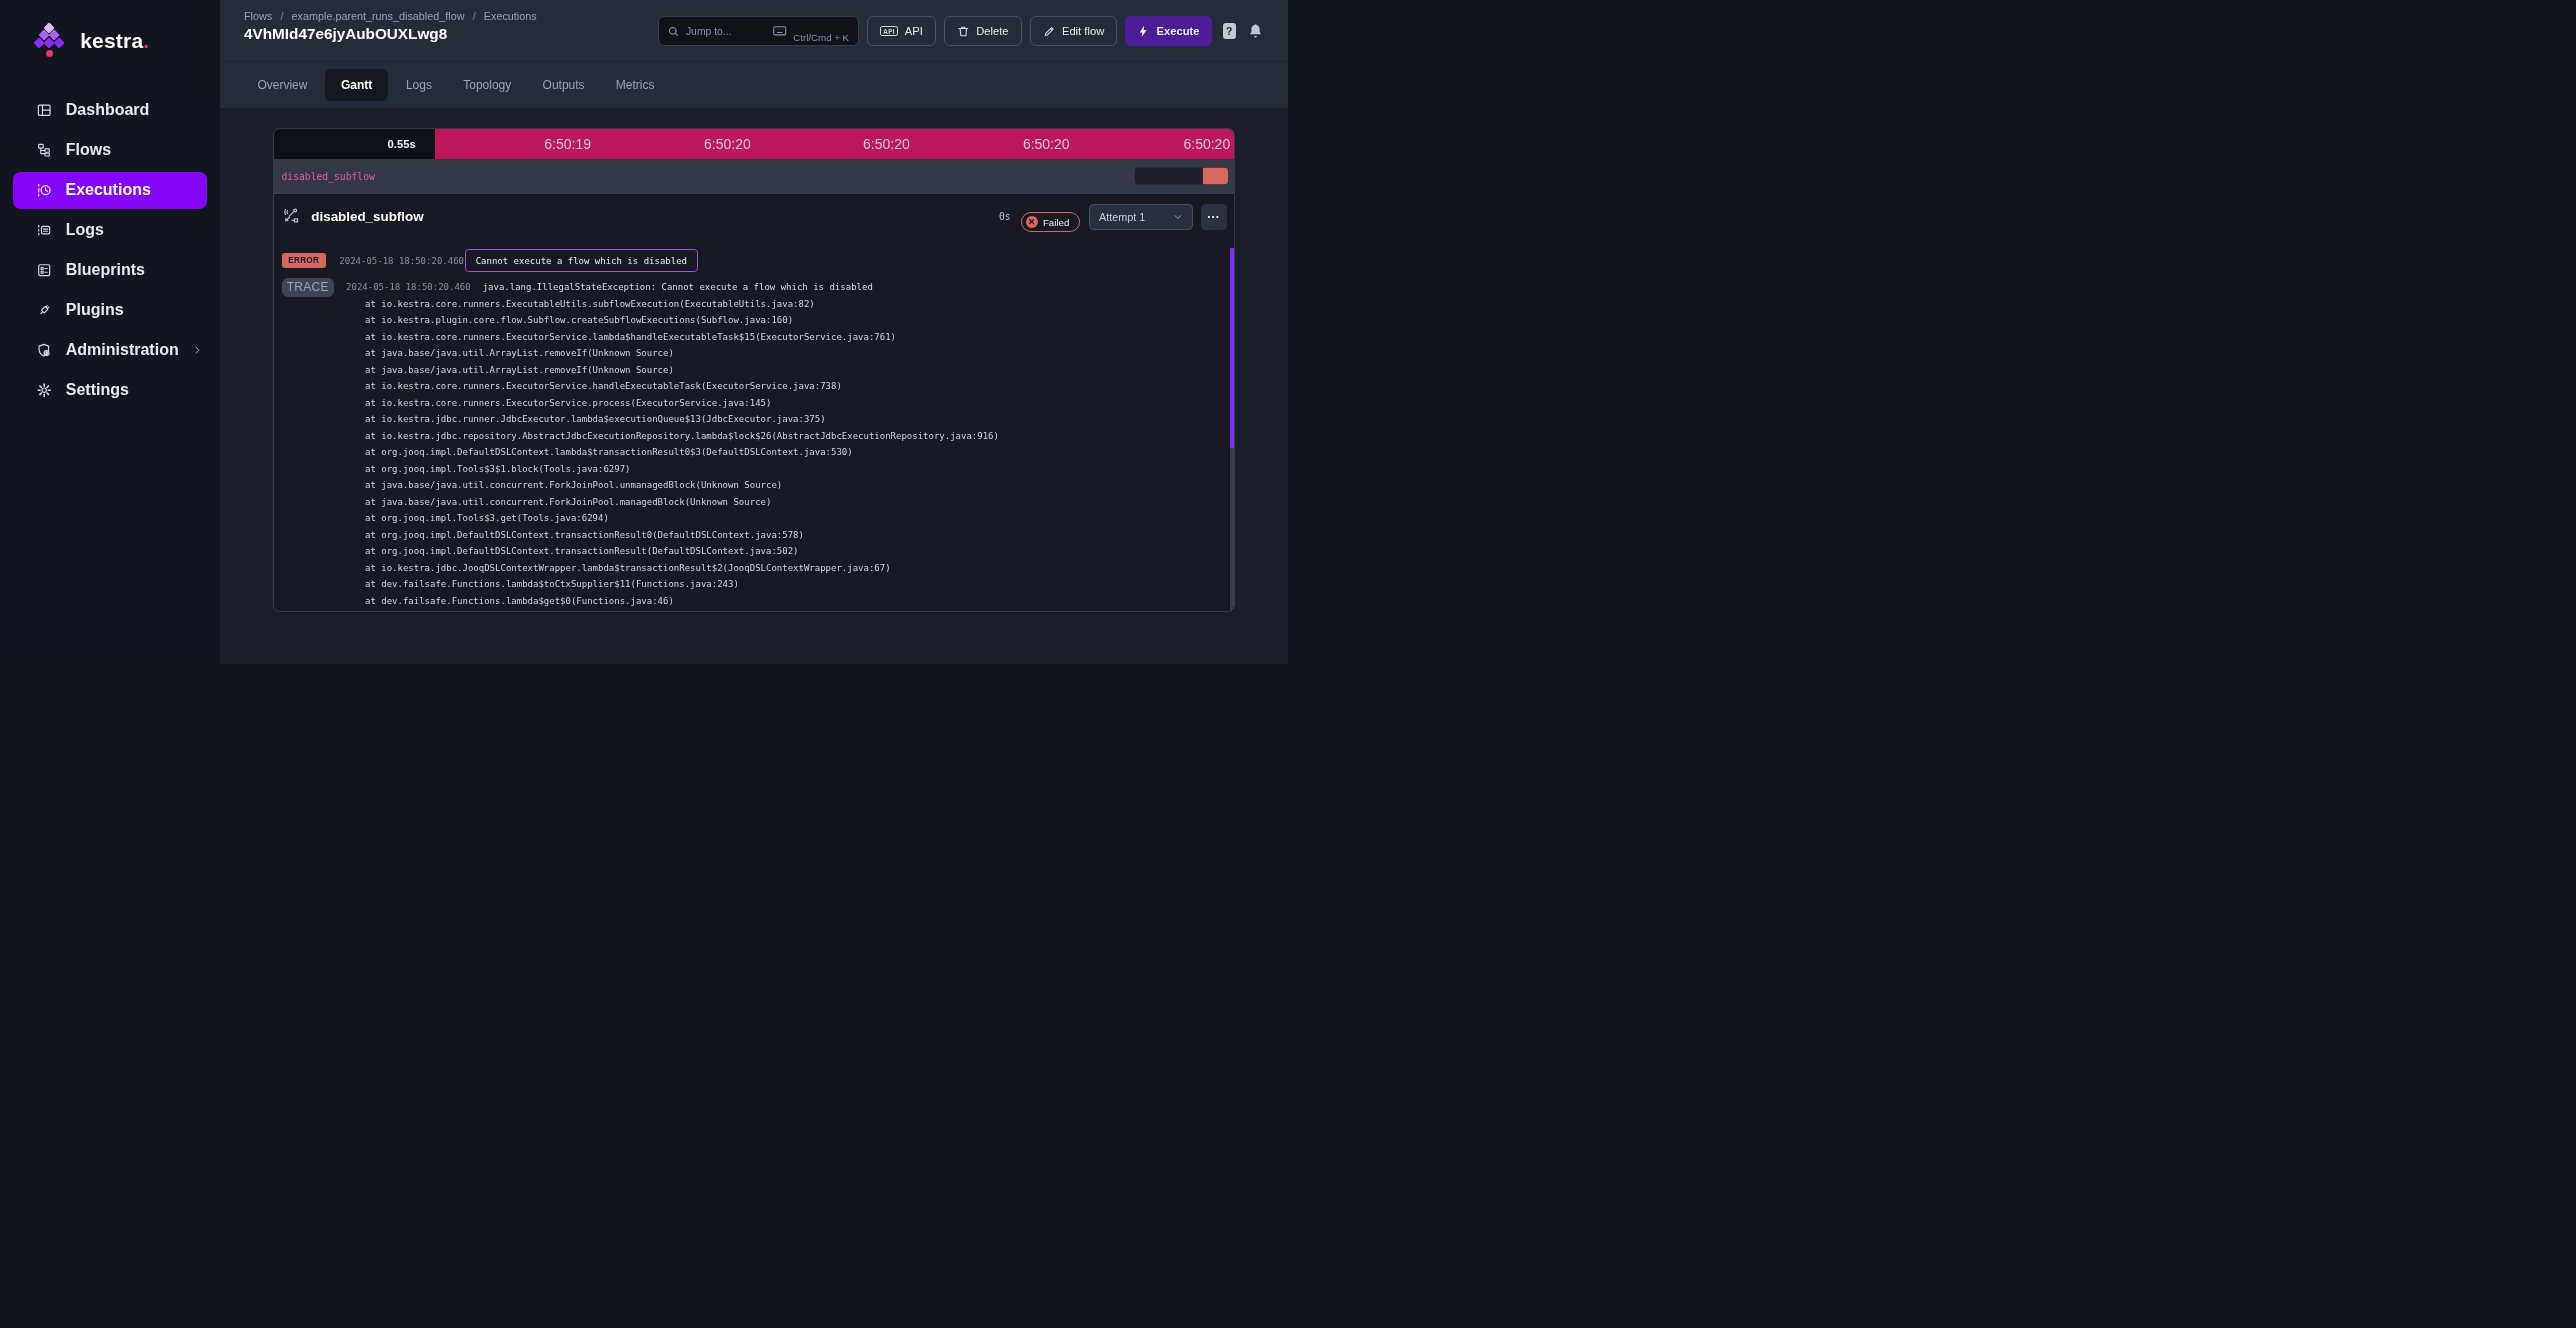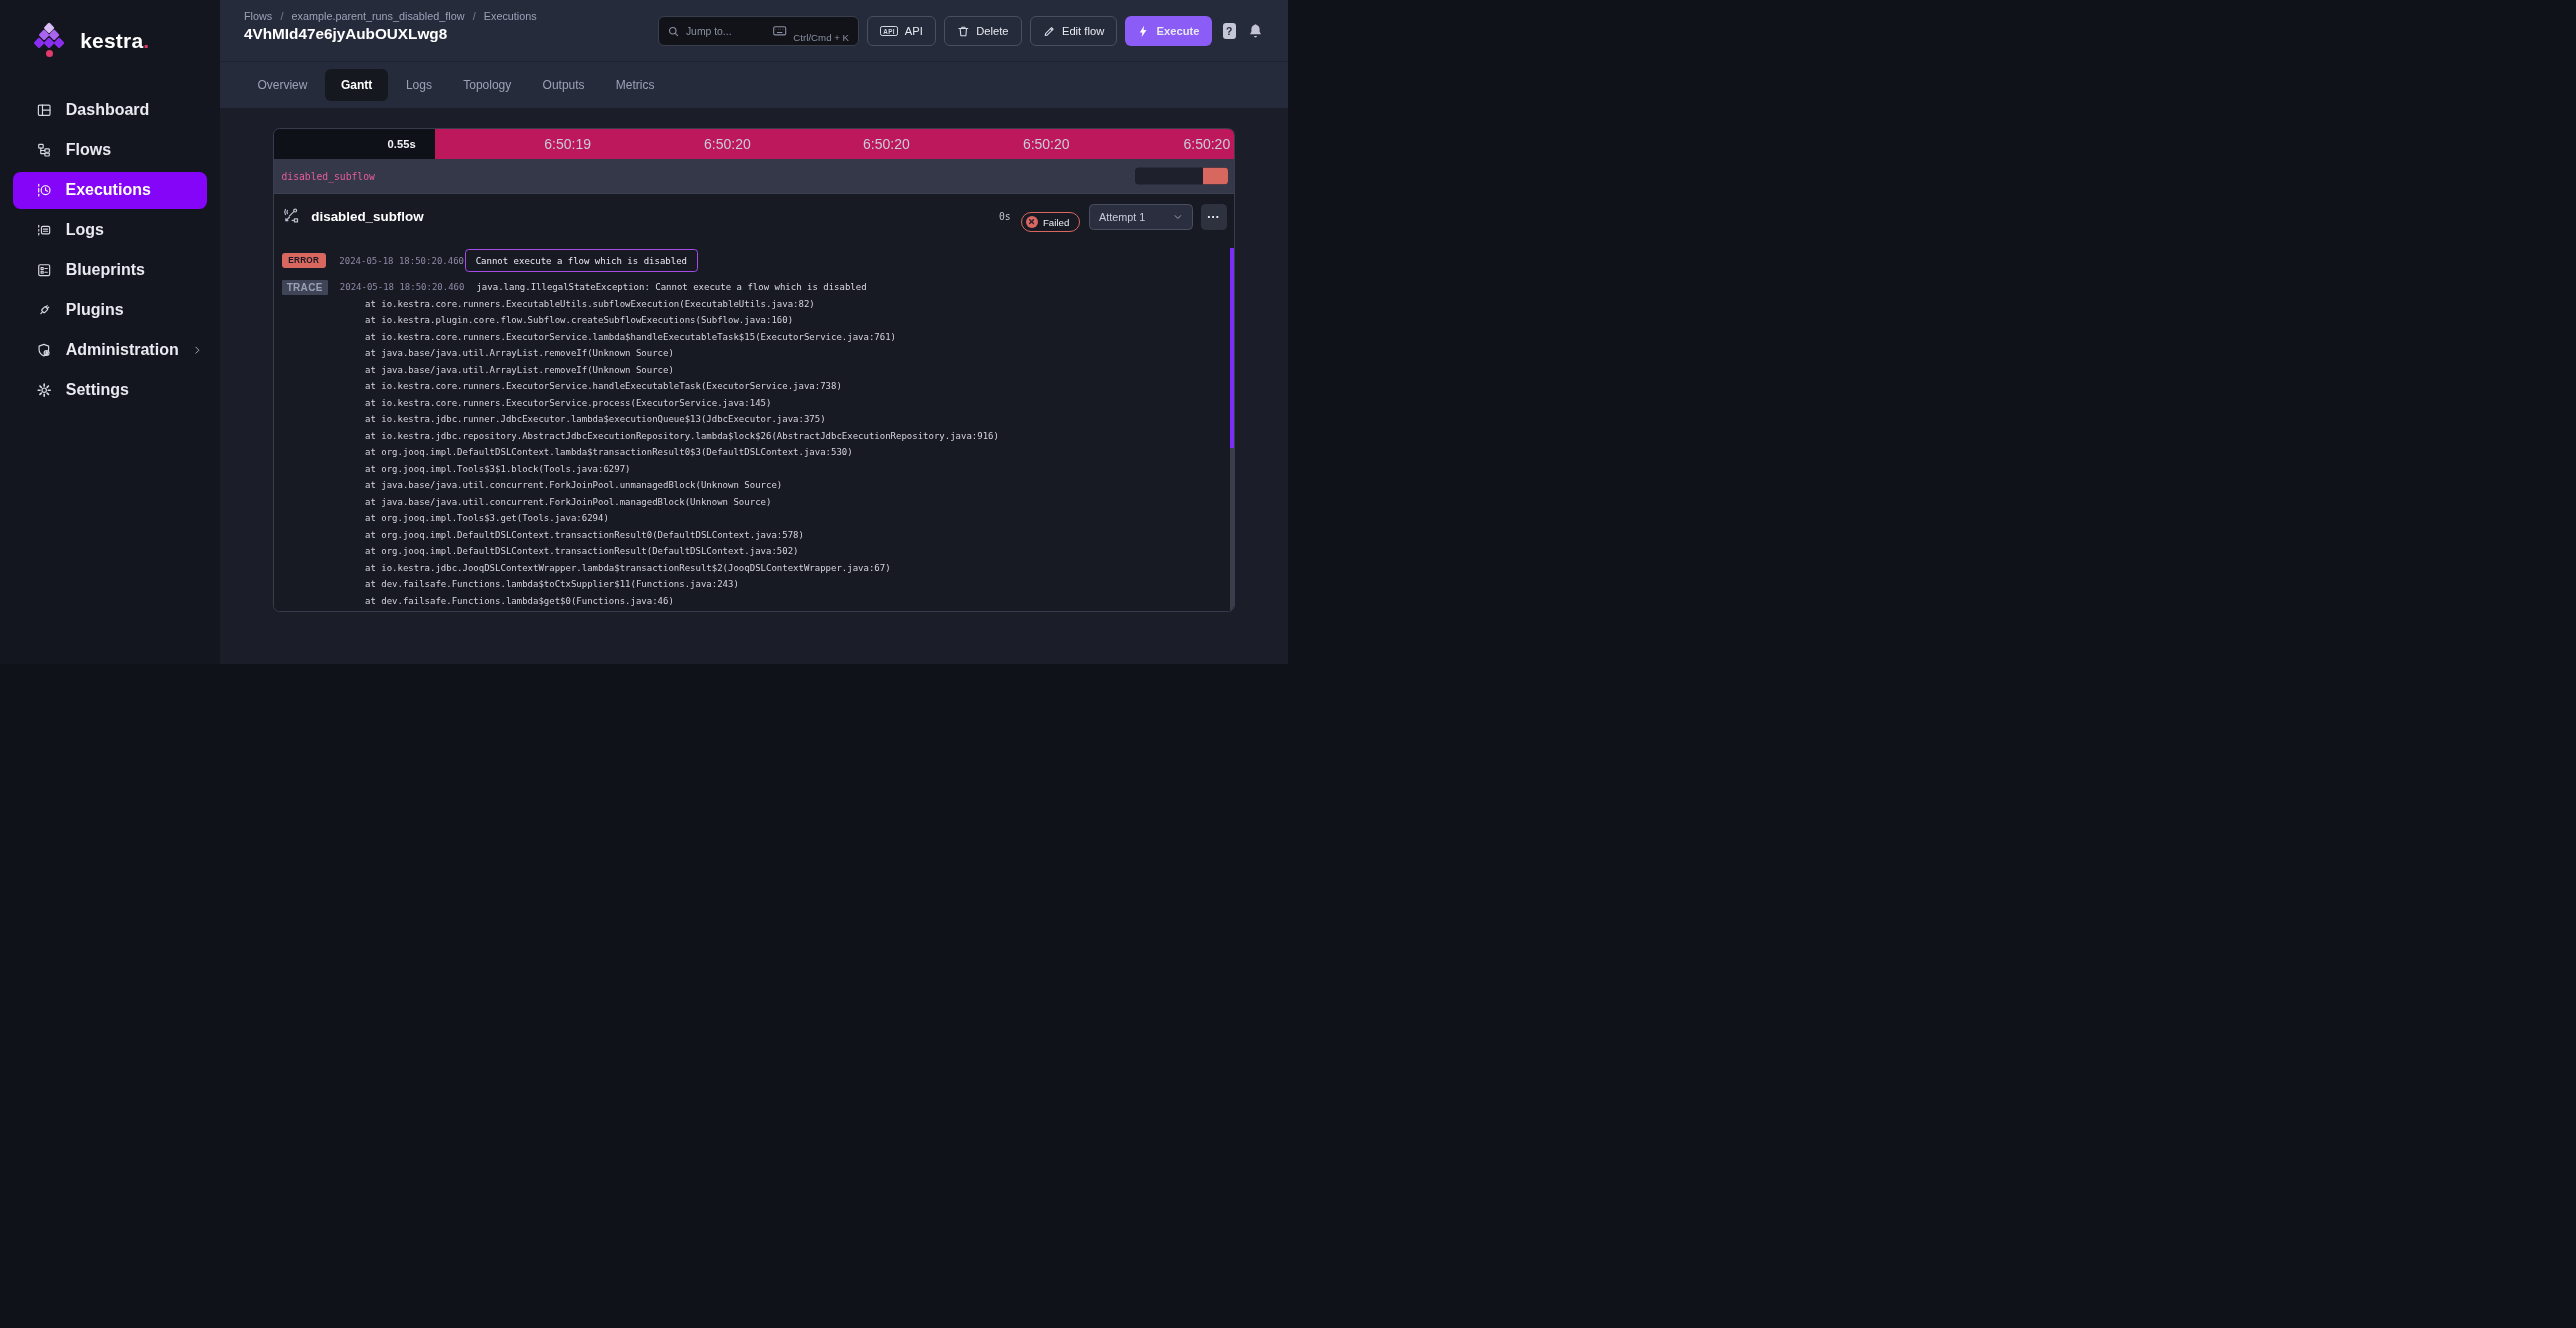--- a/index.html
+++ b/index.html
@@ -46,21 +46,21 @@
                display:flex; align-items:center; gap:6.7px; padding:0 9px; color:#8A90A3; font-size:10.4px; cursor:pointer; }
   .searchbox .grow { flex:1; }
   .searchbox svg { stroke:#8A90A3; fill:none; stroke-width:1.6; }
   .kbd-shortcut { font-size:9.7px;margin-top:12px; }
 
   .btn { height:30px; border:0.7px solid #4A4F60; border-radius:6px; background:transparent; color:#E8EAF0;
          font-size:11.2px; font-family:inherit; display:flex; align-items:center; gap:6.7px; padding:0 12px; cursor:pointer; }
   .btn svg { width:12.7px; height:12.7px; stroke:#D6D8E2; fill:none; stroke-width:1.7; stroke-linecap:round; stroke-linejoin:round; }
   .api-chip { font-size:6.3px; font-weight:700; letter-spacing:0.4px; border:1.1px solid #D6D8E2; color:#D6D8E2;
               border-radius:2.2px; padding:0.7px 2.2px; }
-  .btn-execute { background:#8b5cf6; border:none; font-weight:600; }
+  .btn-execute { background:#4c1d95; border:none; font-weight:600; }
   .btn-execute svg { fill:#fff; stroke:none; }
 
   .help-btn { width:13.4px; height:15.7px; border-radius:3px; background:#C5C6D6; color:#262B3C; font-weight:700;
               font-size:10.4px; display:flex; align-items:center; justify-content:center; margin-left:3px; cursor:pointer; }
   .bell-btn { margin-left:4.5px; cursor:pointer; display:flex; }
   .bell-btn svg { width:15px; height:16.4px; fill:#C2C3D3; }
 
   .tabsbar { background:#262B3C; height:47px; flex:0 0 47px; display:flex; align-items:center; gap:4.5px;
              padding-left:24px; border-top:0.7px solid #1F2330; }
   .tab { padding:9px 13.4px; font-size:12px; color:#9BA2B5; cursor:pointer; border-radius:6px; }
@@ -106,22 +106,22 @@
 
   .log-error { display:flex; align-items:center; margin-top:19.4px; padding-left:7.5px; }
   .lvl-error { background:#D7675F; color:#1B1623; font-size:8.2px; font-weight:700; letter-spacing:0.3px;
                padding:3px 6.7px; border-radius:3px; }
   .log-ts { margin-left:13.4px; font-family:"DejaVu Sans Mono", monospace; font-size:9px; color:#8E89A8; }
   .log-highlight { margin-left:1px; border:1.5px solid #A44BE8; border-radius:3.7px; padding:5.2px 9.7px;
                    font-family:"DejaVu Sans Mono", monospace; font-size:9px; color:#ECEAF4; }
 
   .trace { margin-top:7.5px; }
   .trace-first { display:flex; align-items:center; padding-left:7.5px; height:16.4px; }
-  .lvl-trace { background:#3F4456; color:#9BA0B5; font-size:10px; font-weight:700; letter-spacing:0.3px;
-               padding:2.2px 5.2px; border-radius:1px; }
+  .lvl-trace { background:#3F4456; color:#9BA0B5; font-size:12px; font-weight:400; letter-spacing:0.3px;
+               padding:2.2px 5.2px; border-radius:6px; }
   .trace-exc { margin-left:12px; font-family:"DejaVu Sans Mono", monospace; font-size:9px; color:#DCD9E6; }
   .trace-frame { font-family:"DejaVu Sans Mono", monospace; font-size:9px; color:#D6D3E0;
                  line-height:16.5px; padding-left:91px; white-space:pre; }
 
   .v-scroll { position:absolute; right:0; top:54px; bottom:0; width:4.5px; }
   .v-thumb { position:absolute; top:0; left:0; width:4.5px; height:200px; background:#7B2EF7; cursor:pointer; }
   .v-track { position:absolute; top:200px; bottom:0; left:0; width:4.5px; background:#3A3E4B; cursor:pointer; }
 </style>
 </head>
 <body>

